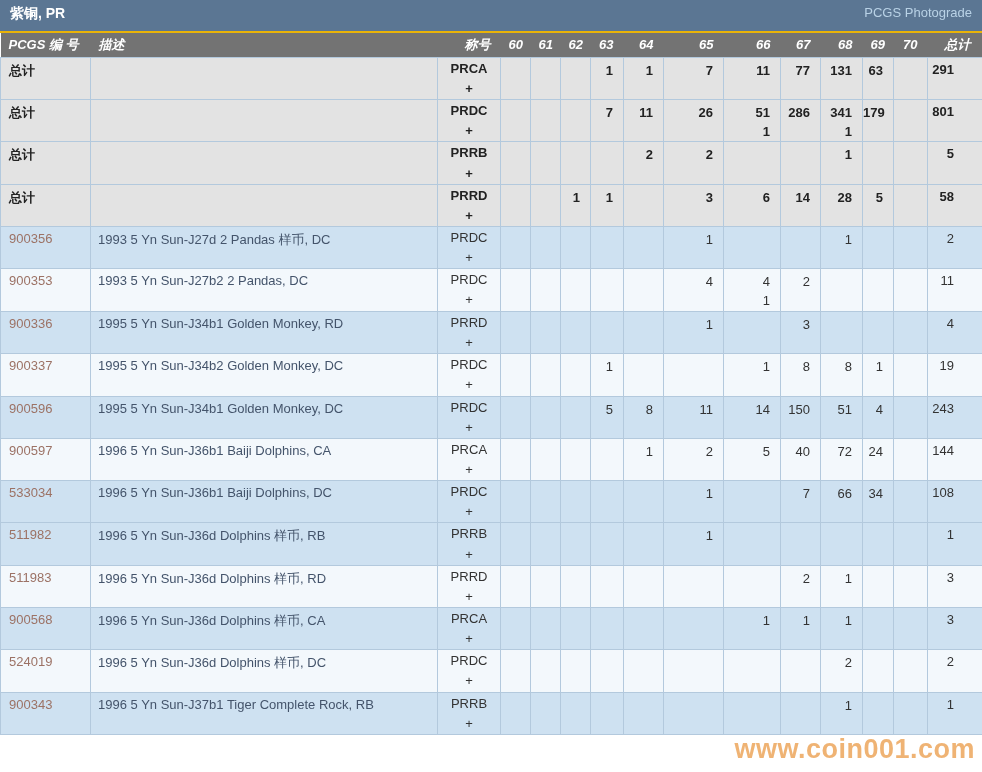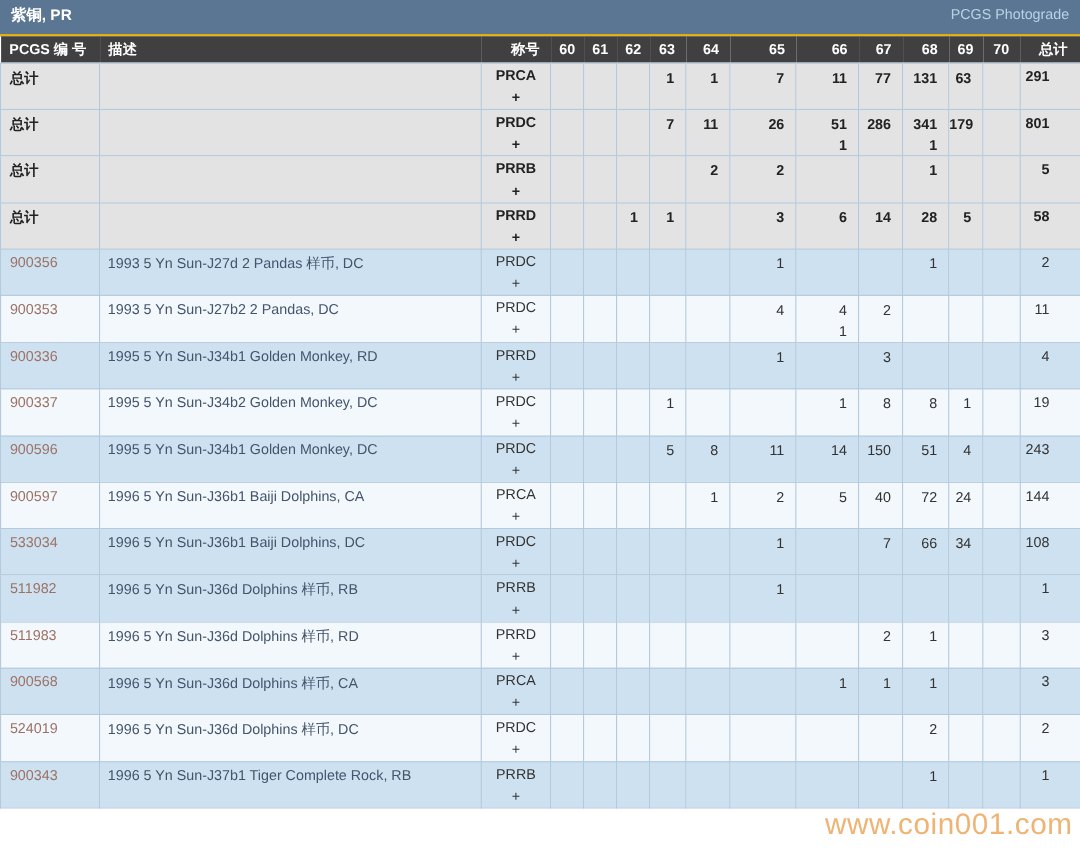--- a/index.html
+++ b/index.html
@@ -6,42 +6,42 @@
   body { font-family:"Liberation Sans","DejaVu Sans",sans-serif; background:#fff; }
   .page { position:relative; width:982px; height:772px; overflow:hidden; background:#fff; }
 
   .topbar { height:33px; background:#5b7693; border-bottom:2px solid #eab308;
             display:flex; justify-content:space-between; align-items:flex-start;
             padding:5px 10px 0 10px; }
   .topbar .title { color:#ffffff; font-size:14px; font-weight:bold; }
   .topbar .pg-link { color:#b9d2e6; font-size:13px; text-decoration:none; }
 
   table { width:982px; border-collapse:collapse; table-layout:fixed; }
-  thead th { background:#404040; color:#ffffff; font-size:13px; font-weight:bold;
-             height:24px; padding:0 10px 0 8px; white-space:nowrap; }
+  thead th { background:#737373; color:#ffffff; font-size:13px; font-weight:bold;
+             height:24px; padding:0 10px 0 8px; white-space:nowrap;font-style:italic; }
   th.h-left  { text-align:left; }
   th.h-right { text-align:right; }
   th.h-total { text-align:right; padding-right:12px; }
 
   tbody td { border:1px solid #b3c9dd; vertical-align:top; font-size:13px;
              height:42px; padding-top:4px; color:#333; }
   tr.row-total td { background:#e3e3e3; font-weight:bold; color:#222; }
   tr.row-odd  td { background:#cee1f1; }
   tr.row-even td { background:#f3f8fc; }
 
   td.c-pcgs  { padding-left:8px; text-align:left; }
   td.c-desc  { padding-left:7px; text-align:left; color:#44546b;margin-top:24px; }
   td.c-desig { text-align:center; white-space:pre-line; line-height:1.55; padding-top:1px; }
   td.c-grade { text-align:right; padding-right:10px; white-space:pre-line; line-height:1.45; }
   td.c-total { text-align:right; padding-right:28px; }
 
   a.pcgs-link { color:#9c7265; text-decoration:none; }
   .total-label { color:#222; font-weight:bold; }
 
-  .watermark { position:absolute; right:7px; bottom:7px; font-size:27px; font-weight:normal;
+  .watermark { position:absolute; right:7px; bottom:7px; font-size:27px; font-weight:bold;
                color:rgba(236,166,92,0.85); letter-spacing:0.5px; pointer-events:none; }
 </style>
 </head>
 <body>
 
 <div class="page">
 
   <div class="topbar">
     <span class="title">紫铜, PR</span>
     <a class="pg-link" href="#">PCGS Photograde</a>

